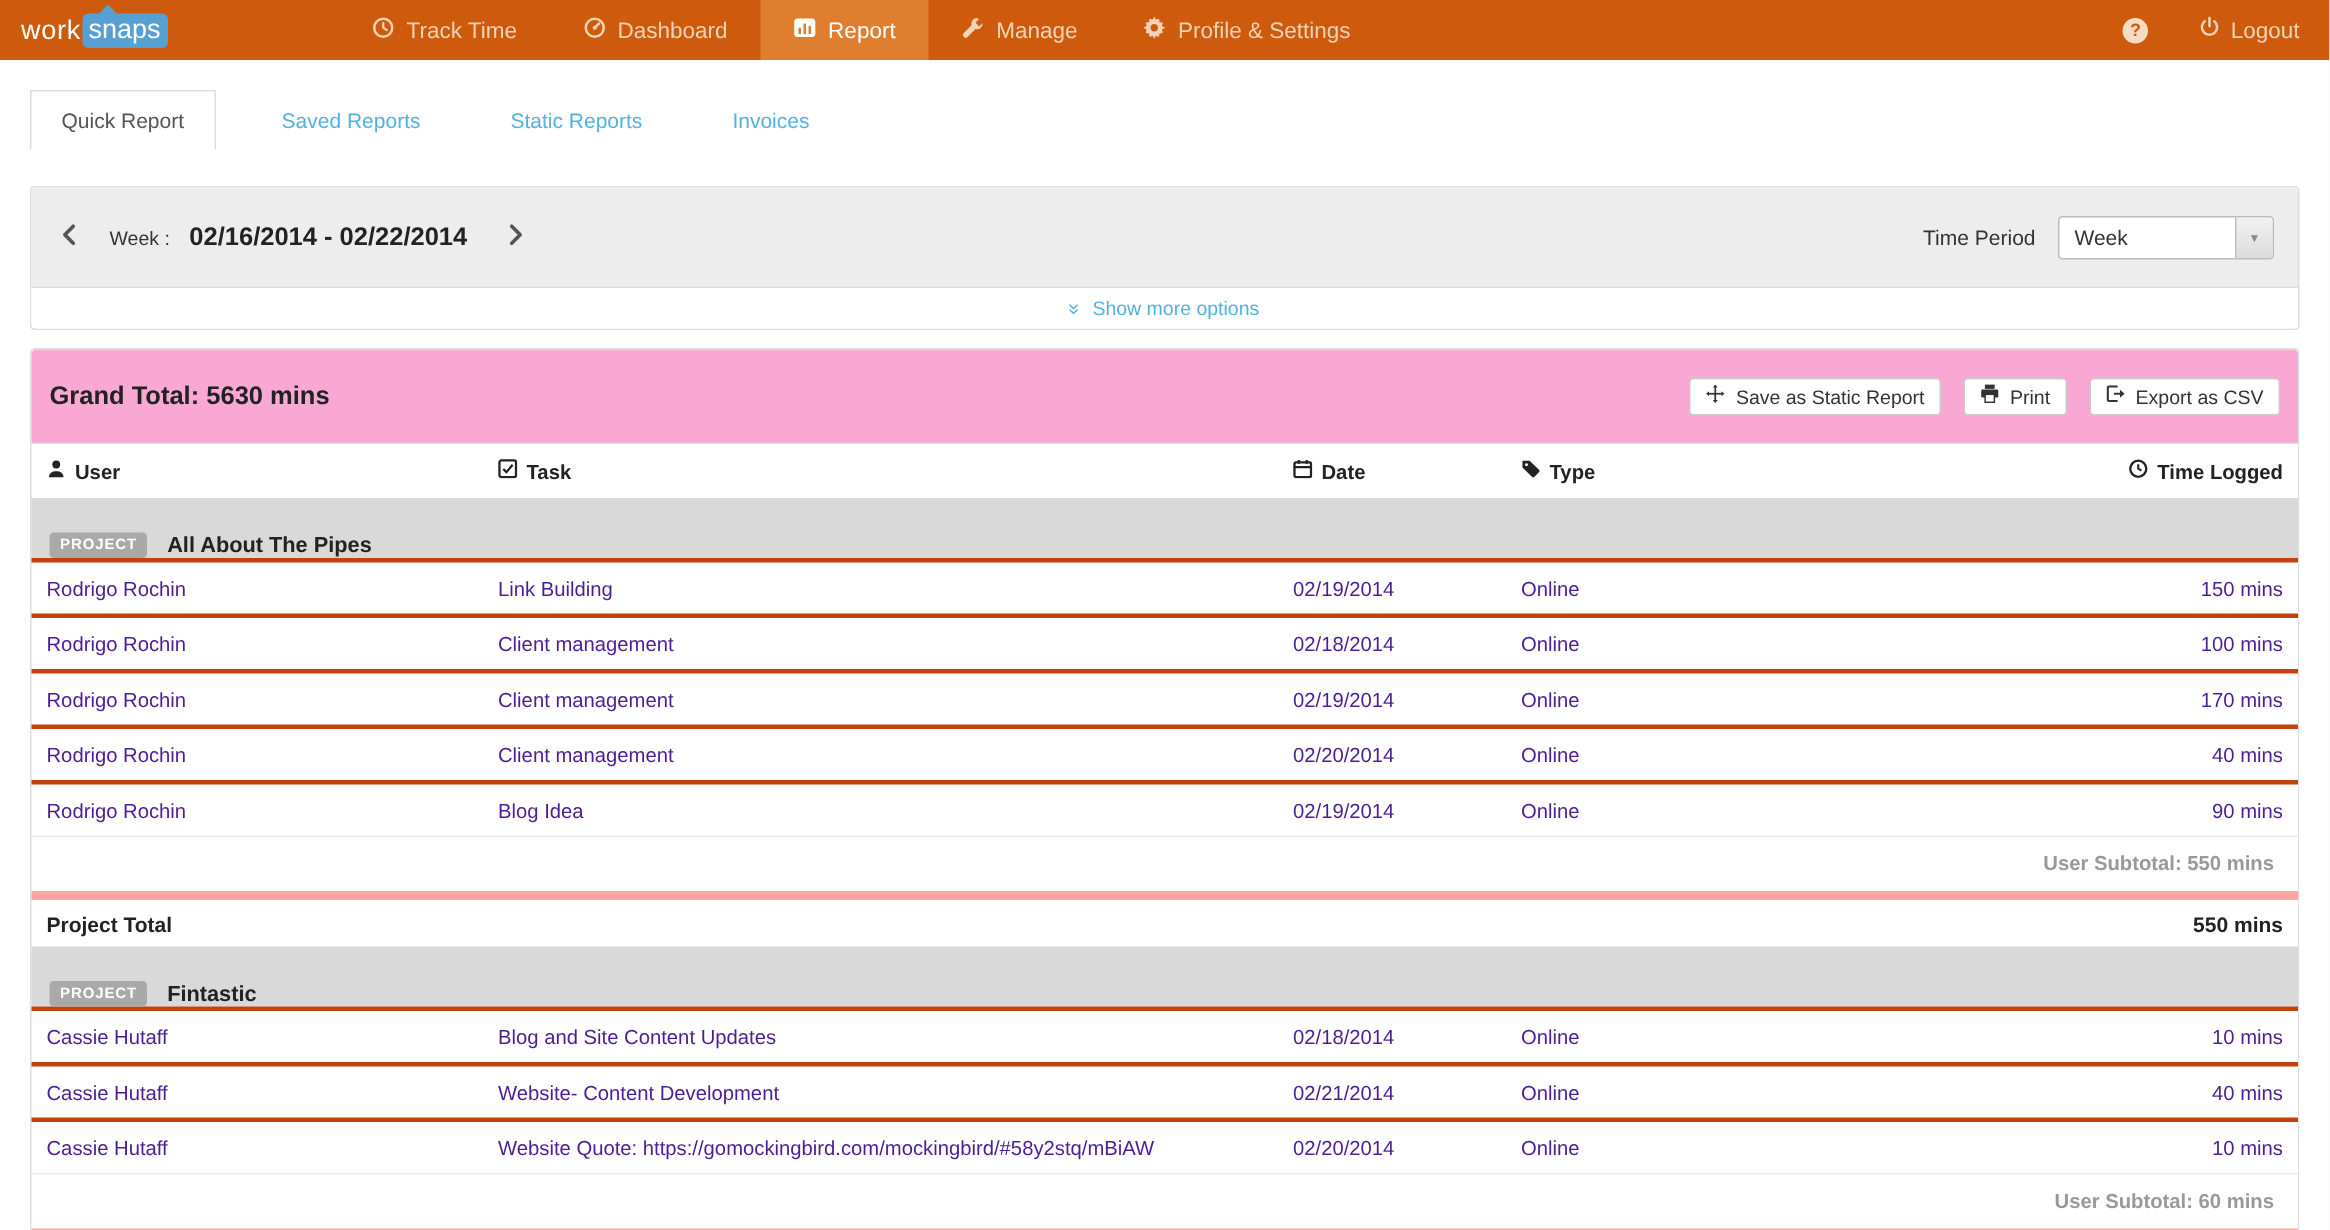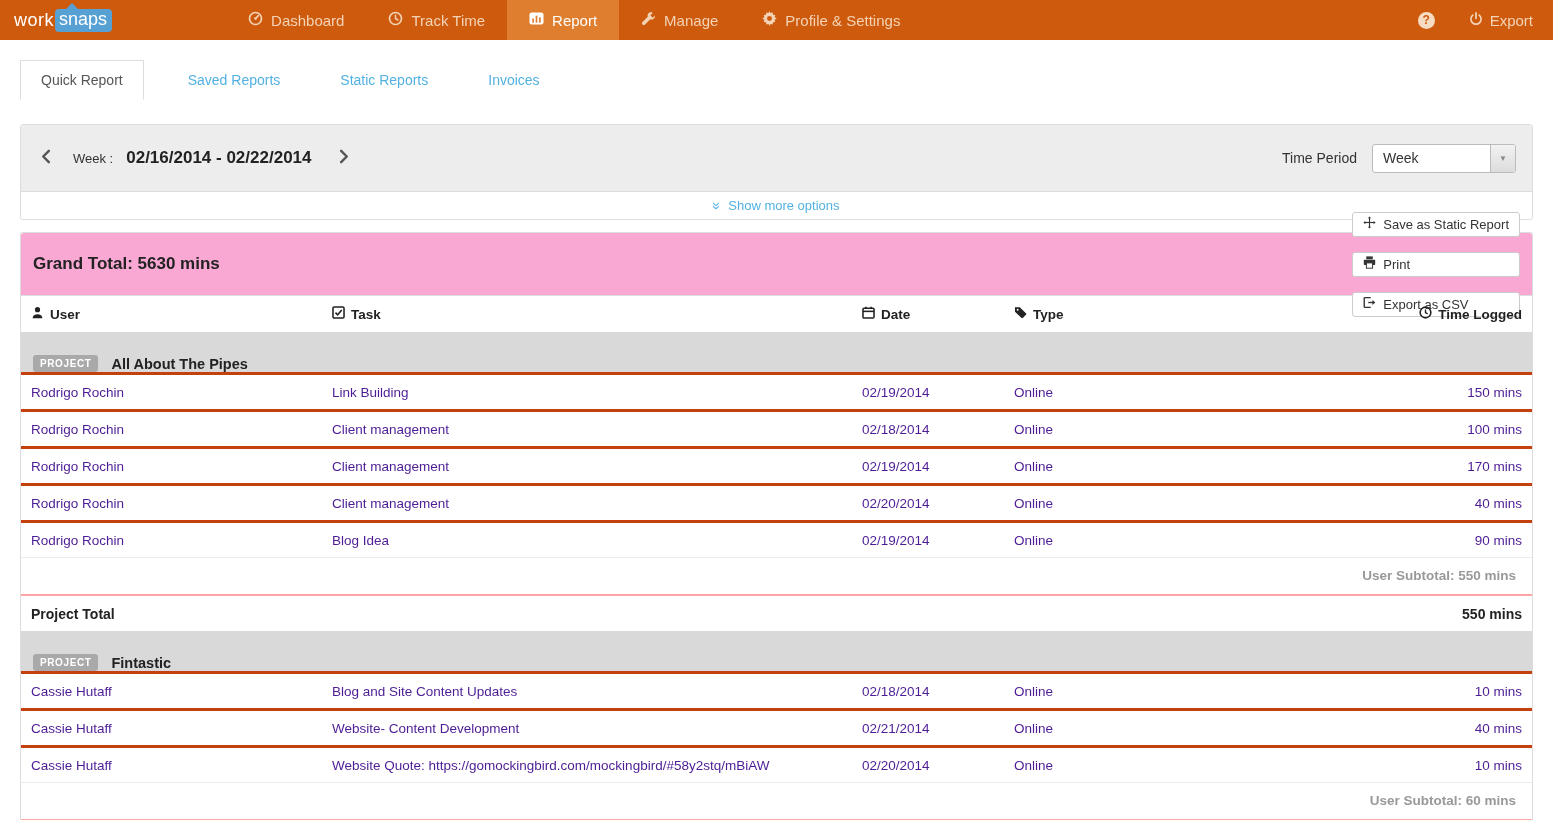--- a/index.html
+++ b/index.html
@@ -53,21 +53,21 @@
     justify-content:center; border-radius:0 0 3px 3px; }
   .show-more { display:flex; align-items:center; gap:7px; color:#53b1e2; font-size:13px; cursor:pointer; }
   .dbl-chevron { display:inline-block; transform:rotate(90deg); font-size:14px; line-height:1; }
 
   
   .report-panel { margin:12px 20px 0; border:1px solid #ddd; border-bottom:none;
     border-radius:3px 3px 0 0; }
   .report-header { background:#f9a8d4; height:63px; display:flex; align-items:center;
     padding:0 12px; border-bottom:1px solid #ddd; border-radius:3px 3px 0 0; }
   .grand-total { font-size:17px; font-weight:bold; color:#222; }
-  .header-buttons { margin-left:auto; display:flex; gap:15px;flex-direction:column; }
+  .header-buttons { margin-left:auto; display:flex; gap:15px; }
   .btn { height:25px; padding:0 10px; background:#fff; border:1px solid #ccc;
     border-radius:3px; font-size:13px; color:#333; display:flex; align-items:center;
     gap:7px; cursor:pointer; font-family:inherit; }
 
   .grid-row { display:grid; grid-template-columns:301px 530px 152px 1fr 200px;
     padding:0 10px; align-items:center; }
   .table-head { height:36px; font-size:13.5px; font-weight:bold; color:#222; }
   .th { display:flex; align-items:center; gap:6px; }
   .th-right { justify-content:flex-end; }
 
@@ -76,50 +76,50 @@
   .project-badge { background:#a9a9a9; color:#fff; font-size:10px; font-weight:bold;
     padding:3px 7px; border-radius:3px; letter-spacing:0.6px; }
   .project-name { font-size:14.5px; font-weight:bold; color:#222; }
 
   .data-row { height:37px; font-size:13.5px; color:#4c1d95; border-top:3px solid #c2410c; }
   .data-row:first-of-type { border-top:none; }
   .cell-right { text-align:right; }
   .subtotal-row { height:37px; line-height:36px; text-align:right; padding-right:16px;
     font-size:13.5px; font-weight:bold; color:#999; border-top:1px solid #ebebeb; }
   .total-row { height:37px; display:flex; justify-content:space-between; align-items:center;
-    padding:0 10px; font-size:14px; font-weight:bold; color:#222; border-top:2px solid #fca5a5; }
+    padding:0 10px; font-size:14px; font-weight:bold; color:#222; border-top:6px solid #fca5a5; }
 </style>
 </head>
 <body>
 
 <div class="navbar">
   <div class="logo">
     <span class="logo-work">work</span>
     <span class="logo-snaps">snaps</span>
   </div>
 
   <div class="nav-items">
     <div class="nav-item">
       <span>
         <svg width="15" height="15" viewBox="0 0 16 16">
             <circle cx="8" cy="8" r="6.4" fill="none" stroke="currentColor" stroke-width="1.8"></circle>
+            <path d="M8 4.6V8l2.5 1.6" fill="none" stroke="currentColor" stroke-width="1.6" stroke-linecap="round"></path>
+          </svg>
+      </span>
+      <span>Track Time</span>
+    </div>
+    <div class="nav-item">
+      <span>
+        <svg width="15" height="15" viewBox="0 0 16 16">
+            <circle cx="8" cy="8" r="6.4" fill="none" stroke="currentColor" stroke-width="1.8"></circle>
             <path d="M8 8l3-3" stroke="currentColor" stroke-width="1.8" stroke-linecap="round"></path>
             <circle cx="8" cy="8" r="1.4" fill="currentColor"></circle>
           </svg>
       </span>
       <span>Dashboard</span>
-    </div>
-    <div class="nav-item">
-      <span>
-        <svg width="15" height="15" viewBox="0 0 16 16">
-            <circle cx="8" cy="8" r="6.4" fill="none" stroke="currentColor" stroke-width="1.8"></circle>
-            <path d="M8 4.6V8l2.5 1.6" fill="none" stroke="currentColor" stroke-width="1.6" stroke-linecap="round"></path>
-          </svg>
-      </span>
-      <span>Track Time</span>
     </div>
     <div class="nav-item active">
       <span>
         <svg width="15" height="15" viewBox="0 0 16 16">
             <rect x="0.5" y="1.5" width="15" height="13" rx="2.5" fill="currentColor"></rect>
             <rect x="3.5" y="8" width="1.8" height="4.5" fill="#e07e30"></rect>
             <rect x="7.1" y="5" width="1.8" height="7.5" fill="#e07e30"></rect>
             <rect x="10.7" y="6.7" width="1.8" height="5.8" fill="#e07e30"></rect>
           </svg>
       </span>
@@ -146,21 +146,21 @@
 
   <div class="nav-right">
     <span class="help-circle">?</span>
     <span class="logout">
       <span>
         <svg width="14" height="14" viewBox="0 0 16 16">
             <path d="M8 1v6.2" stroke="currentColor" stroke-width="2" fill="none" stroke-linecap="round"></path>
             <path d="M4.4 3.6a5.8 5.8 0 1 0 7.2 0" fill="none" stroke="currentColor" stroke-width="1.9" stroke-linecap="round"></path>
           </svg>
       </span>
-      <span>Export</span>
+      <span>Logout</span>
     </span>
   </div>
 </div>
 
 <div class="tabs">
   <div class="tab active">Quick Report</div>
   <div class="tab">Saved Reports</div>
   <div class="tab">Static Reports</div>
   <div class="tab">Invoices</div>
 </div>

